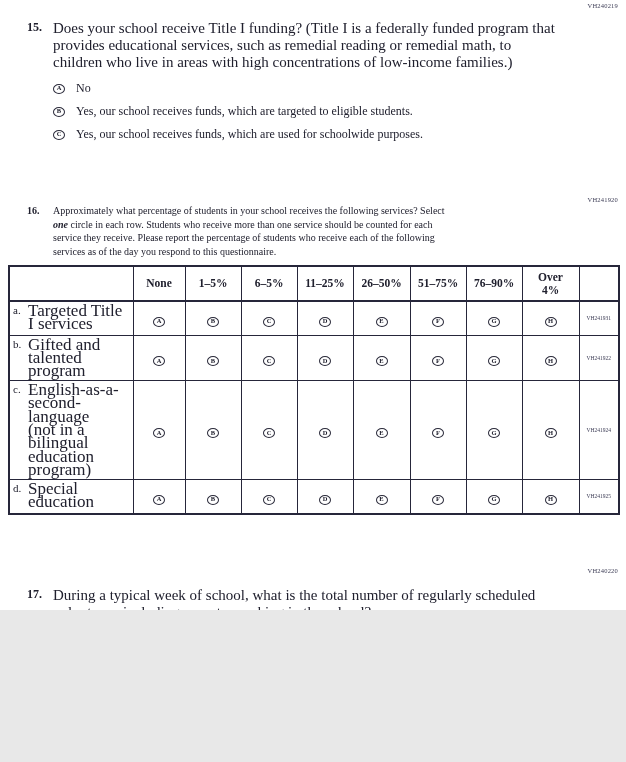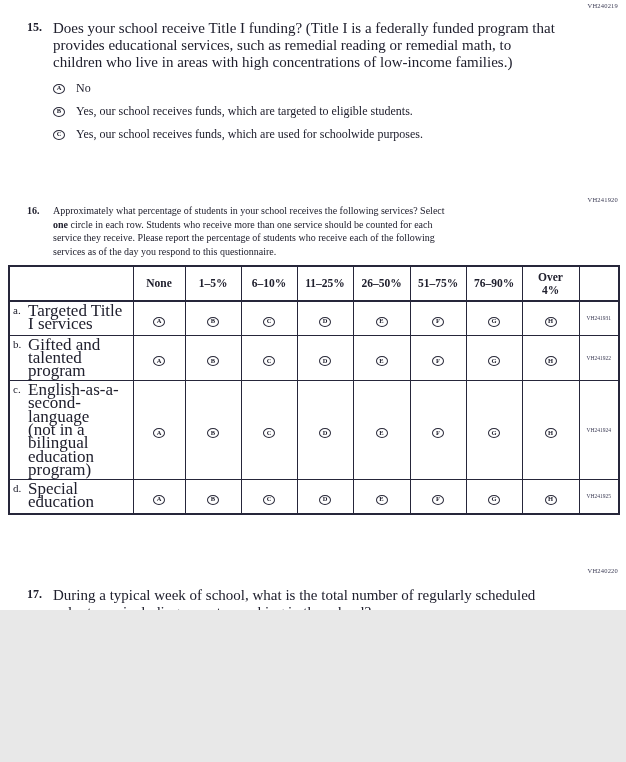--- a/index.html
+++ b/index.html
@@ -17,21 +17,21 @@
   .code-q16 { top:196px; }
   .code-q17 { top:567px; }
   .question { position:absolute; left:27px; right:16px; }
   .q15 { top:20px; }
   .q16 { top:204px; }
   .q17 { top:587px; }
   .q-row { display:flex; }
   .q-num { font-weight:bold; flex:0 0 26px; font-size:12px; line-height:15.5px; }
   .q-text { font-size:15px; line-height:17px; white-space:pre-line; }
   .q16 .q-num, .q16 .q-text { font-size:10px; line-height:13.6px; }
-  .q-text b { font-weight:bold; }
+  .q-text b { font-weight:bold;font-style:italic; }
   .options { margin-left:26px;text-align:center; }
   .q15 .options { margin-top:10px; }
   .q17 .options { margin-top:11px; }
   .option { display:flex; align-items:center; height:15px; margin-bottom:8px; }
   .option .bubble { margin-right:11px; }
   .option-label { font-size:12px; line-height:15px; }
   .bubble {
     display:inline-flex; align-items:center; justify-content:center;
     width:12px; height:10px; flex:0 0 12px;
     border:1px solid #2a2a3a; border-radius:50%;
@@ -116,21 +116,21 @@
         <col style="width:56px">
         <col style="width:56px">
       <col style="width:57px">
         <col style="width:40px">
     </colgroup>
     <thead>
       <tr>
         <th></th>
         <th>None</th>
         <th>1–5%</th>
-        <th>6–10%</th>
+        <th>6–5%</th>
         <th>11–25%</th>
         <th>26–50%</th>
         <th>51–75%</th>
         <th>76–90%</th>
         <th>Over
 4%</th>
         <th></th>
       </tr>
     </thead>
     <tbody>

